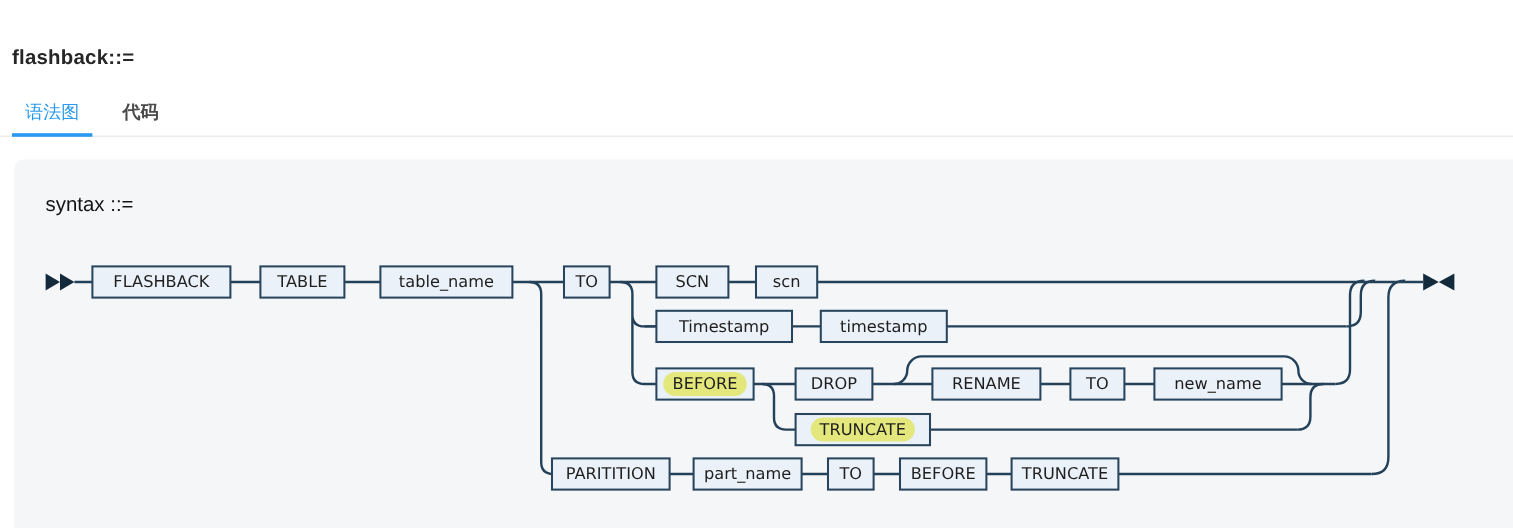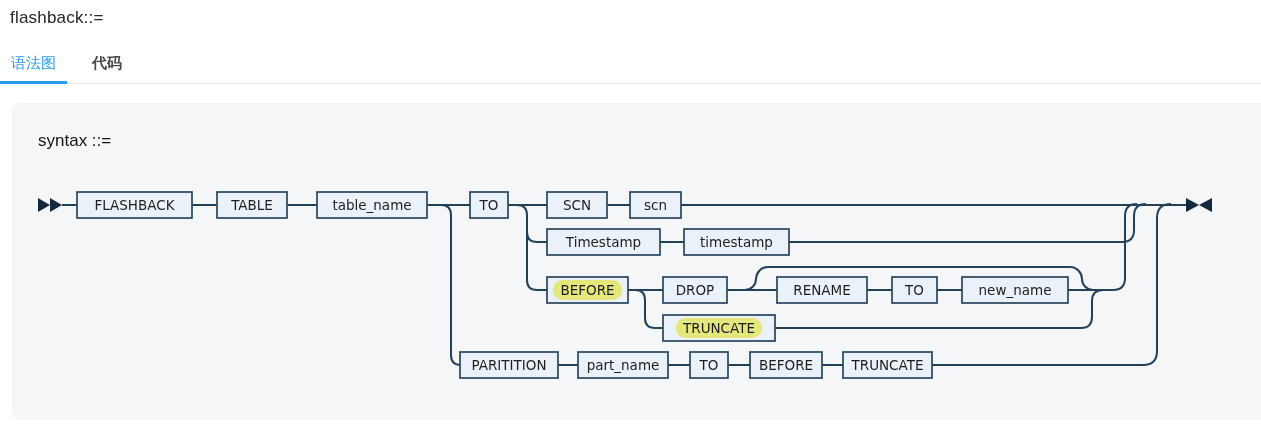--- a/index.html
+++ b/index.html
@@ -1,19 +1,19 @@
 <!DOCTYPE html>
 <html style="--accent: #2a9af0;"><head>
 <meta charset="utf-8">
 <style>
   html,body{margin:0;padding:0;background:#ffffff;width:1261px;height:440px;overflow:hidden;
             font-family:"Liberation Sans",sans-serif;}
   .header{padding:8px 10px 0 10px;}
-  .page-title{font-size:17px;font-weight:normal;color:#262626;letter-spacing:.2px;}
-  .tabbar{margin-top:20px;border-bottom:1px solid #e6e8ea;display:flex;align-items:center;}
+  .page-title{font-size:17px;font-weight:bold;color:#262626;letter-spacing:.2px;margin-top:30px;}
+  .tabbar{margin-top:20px;border-bottom:1px solid #e6e8ea;padding-left:10px;display:flex;align-items:center;}
   .tab{display:inline-block;padding:6px 11px 8px 11px;font-size:15px;color:#4a4a4a;cursor:pointer;
        border-bottom:3px solid transparent;margin-bottom:-1px;}
   .tab.active{color:var(--accent,#2a9af0);border-bottom-color:var(--accent,#2a9af0);}
   .tab + .tab{margin-left:14px;font-weight:bold;}
   .panel{position:relative;margin:19px 0 0 12px;width:1249px;height:317px;background:#f4f6f8;
          border-radius:8px 0 0 8px;}
   .syntax-label{position:absolute;left:26px;top:28px;font-size:17px;color:#141414;text-align:center;}
   .rail-svg{position:absolute;left:0;top:0;}
   .rail-svg text{font-family:"DejaVu Sans","Liberation Sans",sans-serif;font-size:13.5px;}
 </style>

